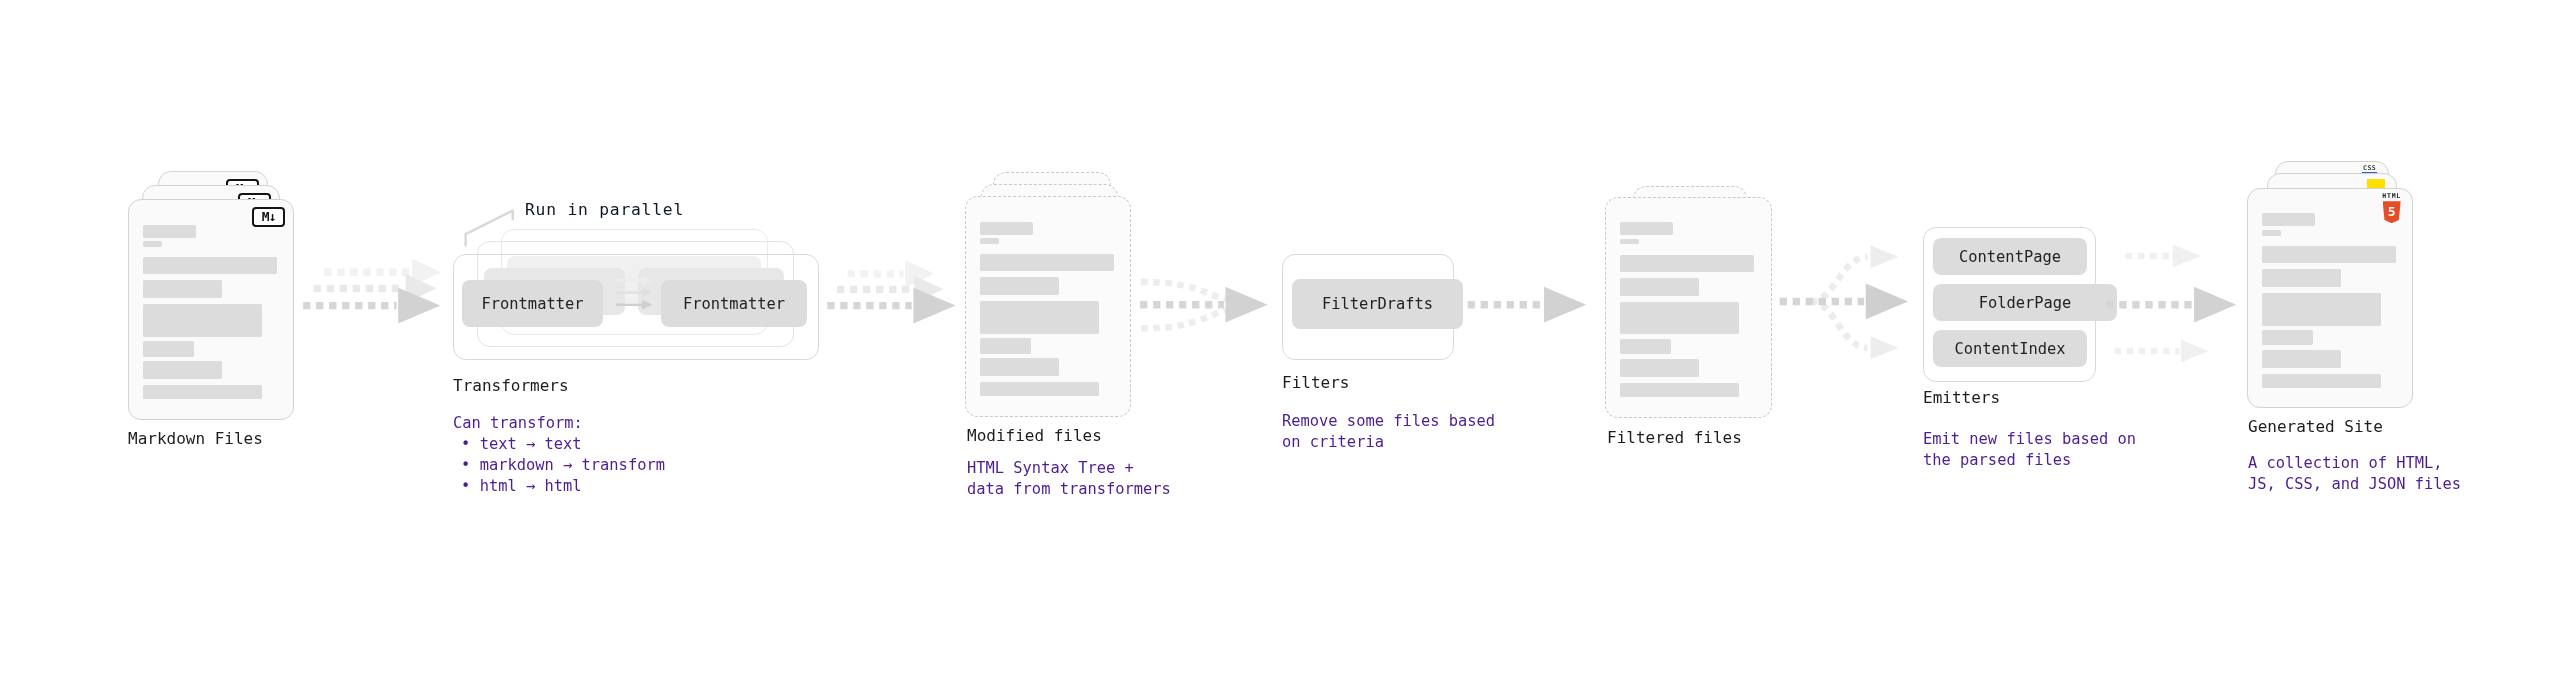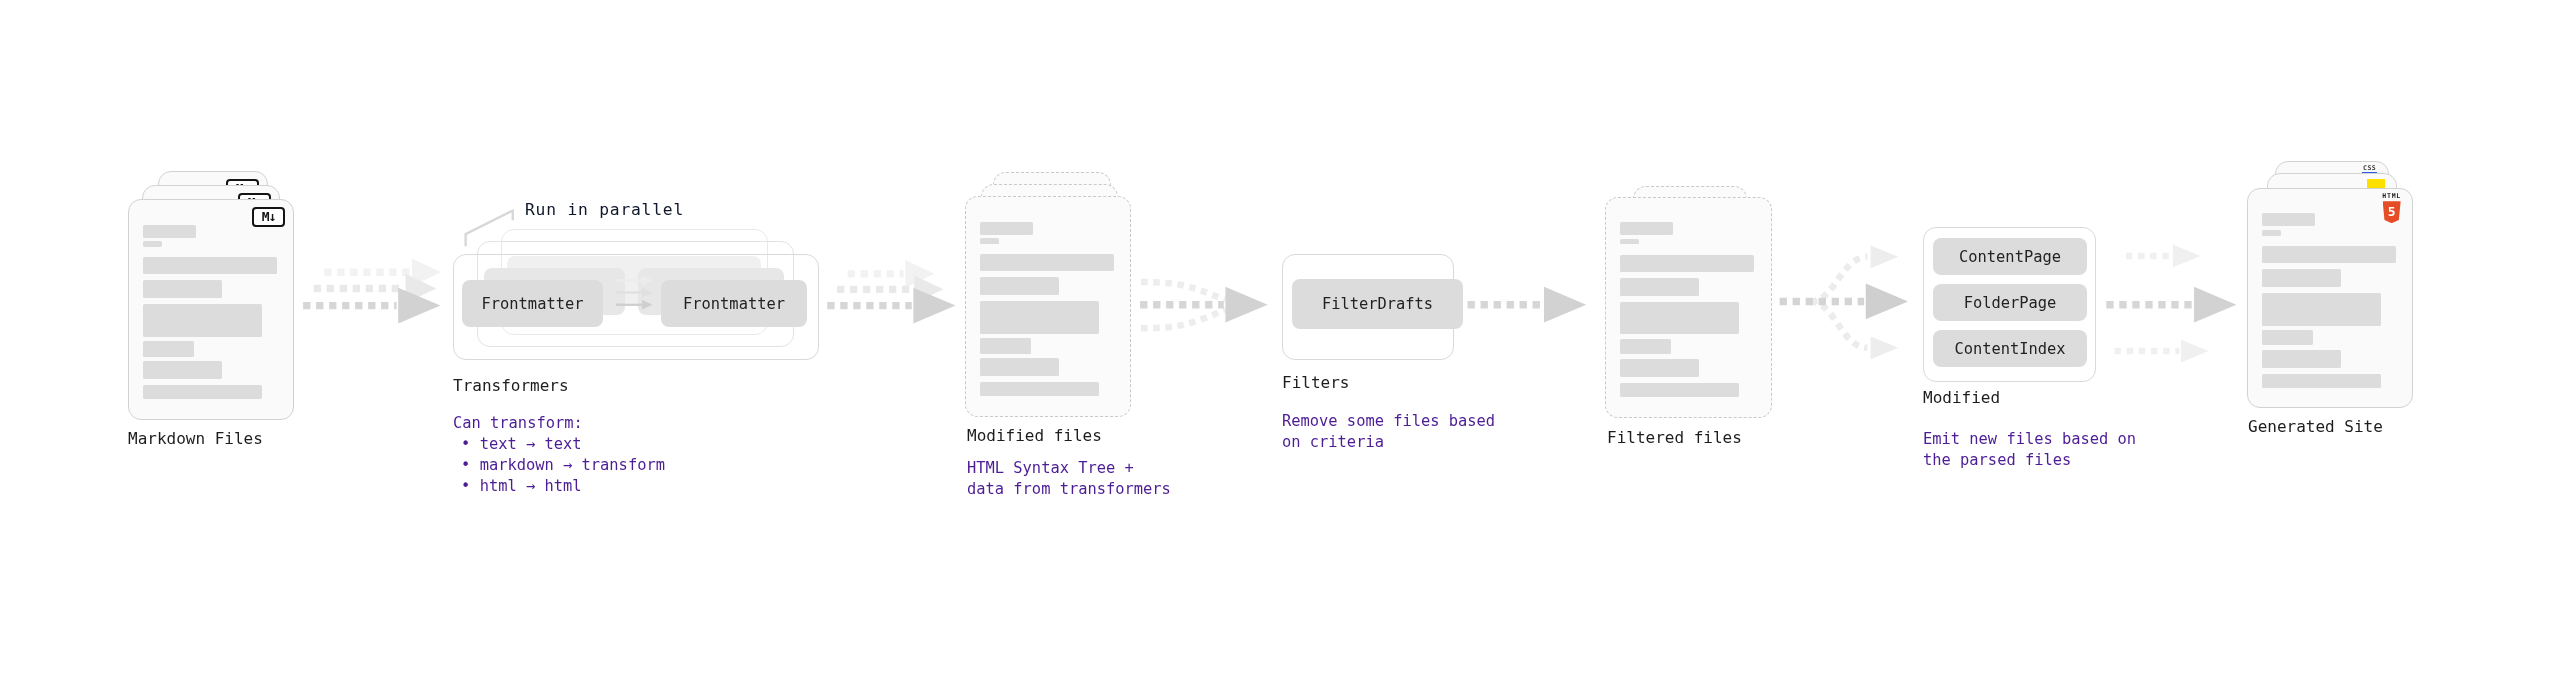--- a/index.html
+++ b/index.html
@@ -133,23 +133,23 @@
       <div class="bar b5"></div>
       <div class="bar b6"></div>
       <div class="bar b7"></div>
       <div class="bar b8"></div>
     </div>
   </div>
   <div class="heading" style="left:1607px;top:428px;">Filtered files</div>
 
   <div class="obox" style="left:1923px;top:227px;width:173px;height:155px;"></div>
   <div class="pill" style="left:1933px;top:238px;width:154px;height:37px;">ContentPage</div>
-  <div class="pill" style="left:1933px;top:284px;width:154px;height:37px;">FolderPage</div>
+  <div class="pill" style="left:1933px;top:284px;width:184px;height:37px;">FolderPage</div>
   <div class="pill" style="left:1933px;top:330px;width:154px;height:37px;">ContentIndex</div>
-  <div class="heading" style="left:1923px;top:388px;">Modified</div>
+  <div class="heading" style="left:1923px;top:388px;">Emitters</div>
   <div class="desc" style="left:1923px;top:429px;">
     <div>Emit new files based on</div>
     <div>the parsed files</div>
   </div>
 
   <div class="abs" style="left:2247px;top:154px;width:171px;height:256px;">
     <div class="card" style="left:28.4px;top:6.5px;width:114px;height:221px;">
       <div class="css-badge">
         <div class="txt">CSS</div>
         <div class="bluebar"></div>
@@ -167,20 +167,24 @@
       <div class="bar b2"></div>
       <div class="bar b3"></div>
       <div class="bar b4"></div>
       <div class="bar b5"></div>
       <div class="bar b6"></div>
       <div class="bar b7"></div>
       <div class="bar b8"></div>
     </div>
   </div>
   <div class="heading" style="left:2248px;top:417px;">Generated Site</div>
+  <div class="desc" style="left:2248px;top:453px;">
+    <div>A collection of HTML,</div>
+    <div>JS, CSS, and JSON files</div>
+  </div>
 
   <svg class="overlay" width="2576" height="681" viewBox="0 0 3170 838">
 
     <g>
       <path d="M573,303 L573,288 L631,259 L631,271" fill="none" stroke="#d8d8d8" stroke-width="3" stroke-linejoin="round"></path>
     </g>
 
     <g>
       <line x1="758" y1="345" x2="790" y2="345" stroke="#ececec" stroke-width="3"></line>
       <polygon points="790,339 790,351 803,345" fill="#ececec"></polygon>

